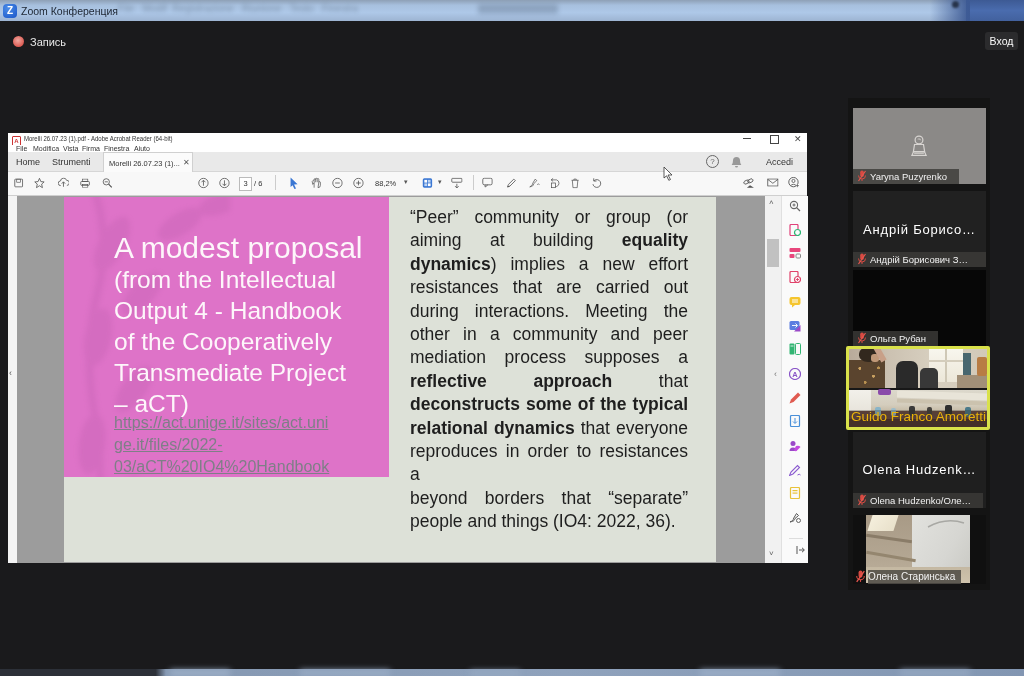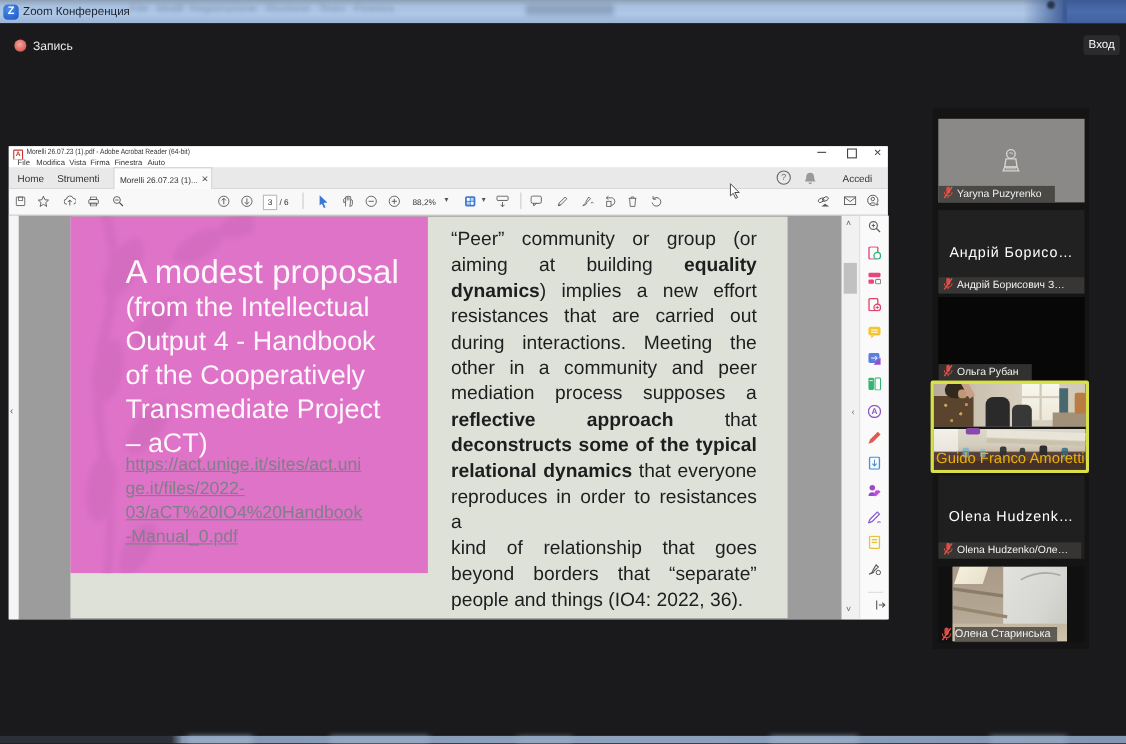--- a/index.html
+++ b/index.html
@@ -178,21 +178,21 @@
       </svg>
   </div>
 
   <div class="abs" style="left:0;top:63px;width:799px;height:367px;background:#9c9c9c">
 
     <div class="abs" style="left:0;top:0;width:9px;height:367px;background:#f4f4f4"></div>
     <div class="abs" style="left:1px;top:172px;font-size:9px;color:#555">‹</div>
 
     <div class="abs" id="page" style="left:56px;top:1px;width:652px;height:365px;background:#dde1d8">
 
-      <div class="abs" id="pink" style="left:0;top:0;width:325px;height:324px;background:#de73c8;overflow:hidden">
+      <div class="abs" id="pink" style="left:0;top:0;width:325px;height:280px;background:#de73c8;overflow:hidden">
         <svg class="abs" style="left:-14px;top:-8px;filter:blur(2.5px)" width="180" height="400" viewBox="0 0 180 400">
           <g fill="#a8509a" opacity="0.17">
             <path d="M40,0 Q58,50 42,110 Q28,170 44,240 Q52,300 40,360 L47,360 Q58,300 51,240 Q36,170 50,110 Q66,50 48,0 Z"></path>
             <ellipse cx="62" cy="55" rx="13" ry="30" transform="rotate(28 62 55)"></ellipse>
             <ellipse cx="92" cy="105" rx="12" ry="27" transform="rotate(42 92 105)"></ellipse>
             <ellipse cx="48" cy="148" rx="13" ry="29" transform="rotate(12 48 148)"></ellipse>
             <ellipse cx="84" cy="200" rx="12" ry="27" transform="rotate(36 84 200)"></ellipse>
             <ellipse cx="42" cy="255" rx="13" ry="30" transform="rotate(8 42 255)"></ellipse>
             <ellipse cx="75" cy="310" rx="12" ry="26" transform="rotate(30 75 310)"></ellipse>
             <ellipse cx="38" cy="362" rx="12" ry="28" transform="rotate(18 38 362)"></ellipse>
@@ -210,21 +210,20 @@
         <div class="j">aiming at building <b>equality</b></div>
         <div class="j"><b>dynamics</b>) implies a new effort</div>
         <div class="j">resistances that are carried out</div>
         <div class="j">during interactions. Meeting the</div>
         <div class="j">other in a community and peer</div>
         <div class="j">mediation process supposes a</div>
         <div class="j"><b>reflective approach</b> that</div>
         <div class="j"><b>deconstructs some of the typical</b></div>
         <div class="j"><b>relational dynamics</b> that everyone</div>
         <div class="j">reproduces in order to resistances a</div>
-        <div class="j">kind of relationship that goes</div>
         <div class="j">beyond borders that “separate”</div>
         <div>people and things (IO4: 2022, 36).</div>
       </div>
     </div>
 
     <div class="abs" style="left:757px;top:0;width:16px;height:367px;background:#f1f1f1">
       <div class="abs" style="left:4px;top:2px;font-size:8px;color:#606060">˄</div>
       <div class="abs" style="left:2px;top:43px;width:12px;height:28px;background:#c1c1c1"></div>
       <div class="abs" style="left:4px;top:353px;font-size:8px;color:#606060">˅</div>
     </div>

